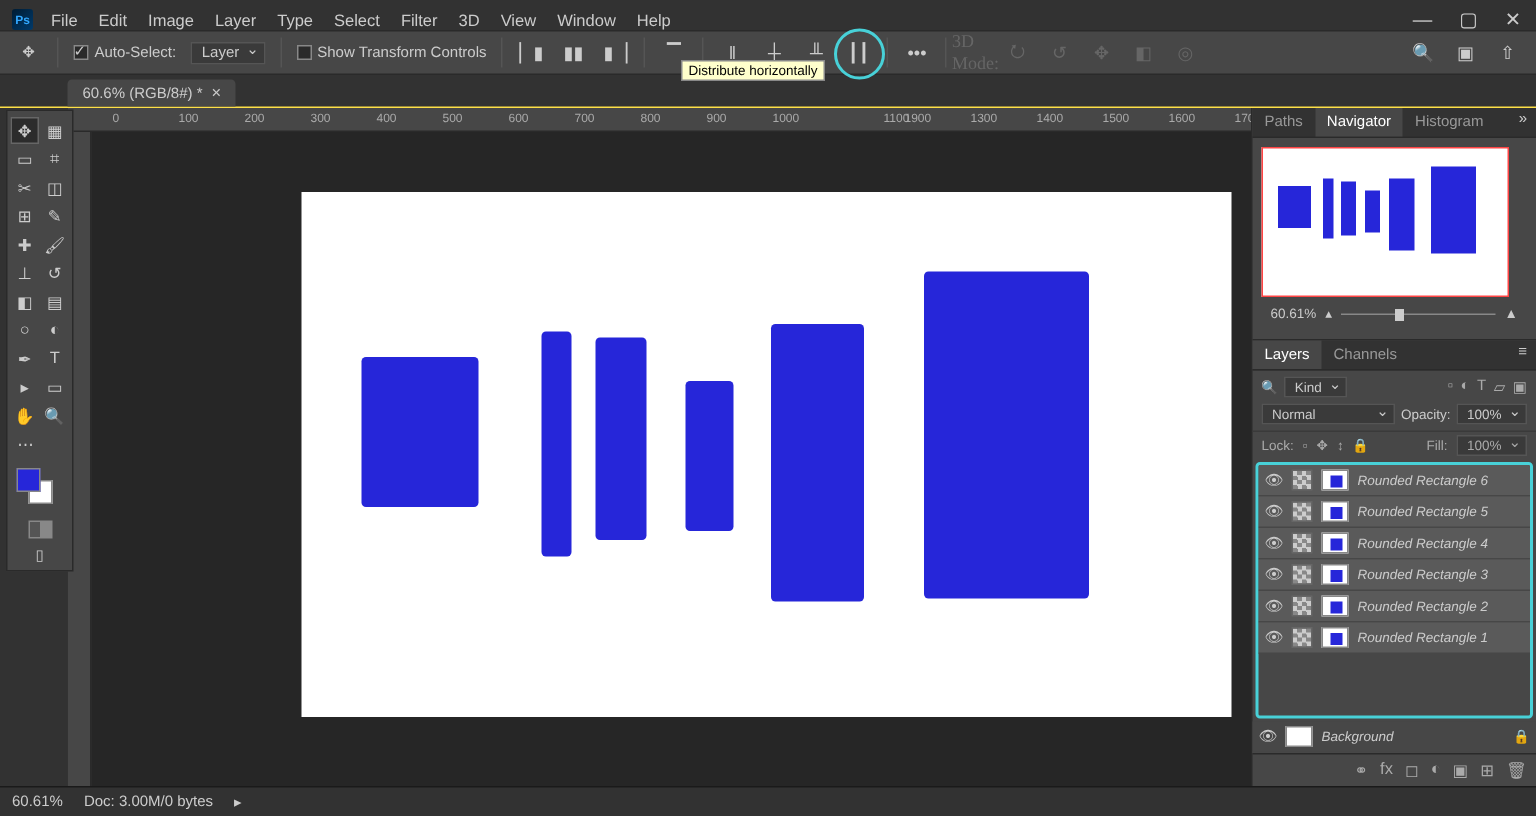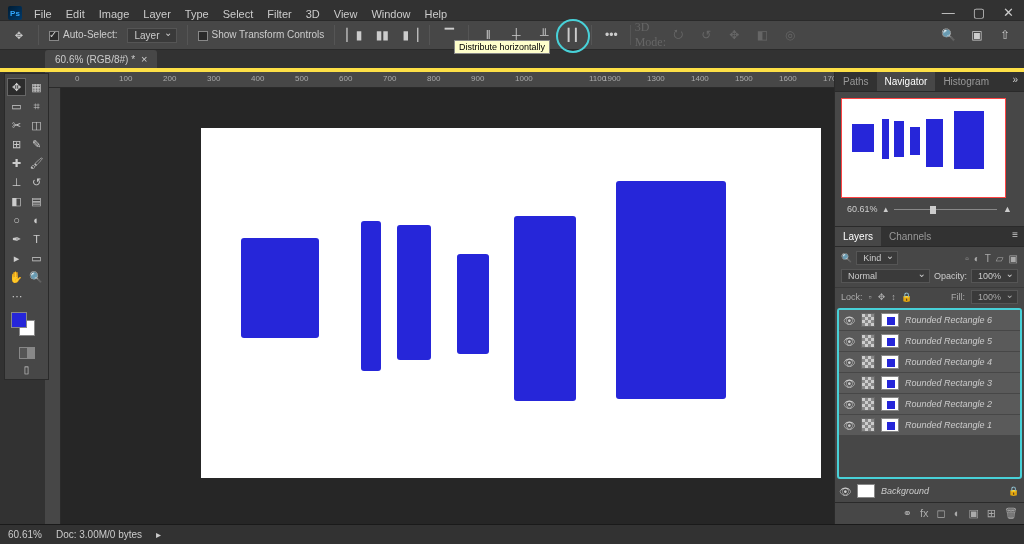--- a/index.html
+++ b/index.html
@@ -15,21 +15,21 @@
 .chk.checked::after { content:"✓"; position:absolute; top:-3px; left:-1px; font-size:10px; color:#ccc; }
 .dd { background: #3a3a3a; border: 1px solid #555; padding: 1px 16px 1px 6px; position: relative; }
 .dd::after { content:"⌄"; position:absolute; right:3px; top:-2px; font-size:10px; }
 .sep { width: 1px; height: 20px; background: #555; }
 .icon-btn { width: 18px; height: 14px; display:flex; align-items:center; justify-content:center; color:#ccc; cursor:pointer; font-size:12px; }
 .icon-btn.disabled { color:#666;font-family:Liberation Serif, serif; }
 .circled { position: relative; }
 .circled::before { content:""; position:absolute; width:30px; height:30px; border:2px solid #48d1d8; border-radius:50%; top:-9px; left:-7px; pointer-events:none; }
 .tooltip { position: absolute; top: 40px; left: 454px; background: #ffffcc; color: #000; padding: 1px 4px; font-size: 9px; border: 1px solid #888; z-index: 100; }
 .options-right { margin-left:auto; display:flex; gap:10px; }
-.doc-tab-bar { height: 22px; background: #323232; border-bottom: 4px solid #fde047; display:flex; align-items:flex-end; padding-left:45px; }
+.doc-tab-bar { height: 22px; background: #323232; border-bottom: 1px solid #fde047; display:flex; align-items:flex-end; padding-left:45px; }
 .doc-tab { background: #474747; padding: 3px 10px; font-size:10px; border-top-left-radius:3px; border-top-right-radius:3px; display:flex; align-items:center; gap:6px; }
 .doc-close { font-size:11px; cursor:pointer; }
 .workspace { position: absolute; top: 72px; left: 0; right: 0; bottom: 20px; display: flex; }
 .tools-panel { width: 45px; background: #474747; padding: 4px 2px; display:flex; flex-direction:column; gap:1px; position:absolute; left:4px; top:73px; z-index:5; border:1px solid #2a2a2a; }
 .tool-row { display:flex; gap:1px; }
 .tool-cell { width:20px; height:18px; display:flex; align-items:center; justify-content:center; cursor:pointer; font-size:11px; color:#ccc; position:relative; }
 .tool-cell.sel { background:#2c2c2c; border:1px solid #666; }
 .swatches { margin-top:4px; padding:2px; position:relative; height:30px; }
 .swatch-fg { width:16px; height:16px; background:#2626d9; border:1px solid #888; position:absolute; top:2px; left:4px; }
 .swatch-bg { width:16px; height:16px; background:#fff; border:1px solid #888; position:absolute; top:10px; left:12px; }

